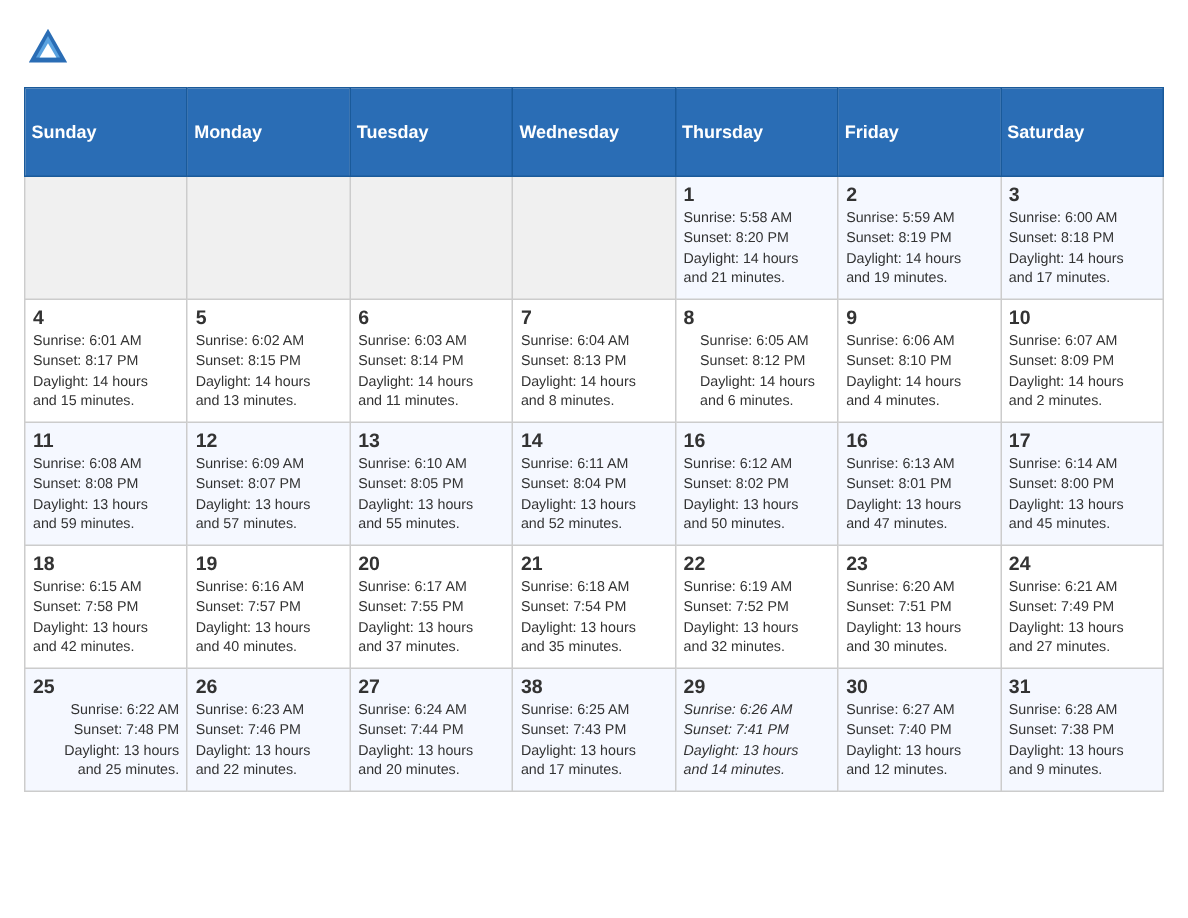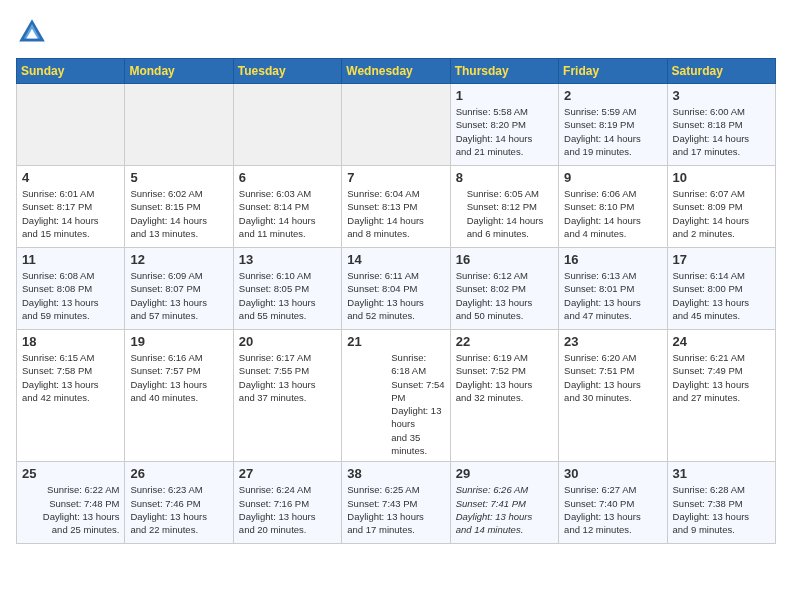--- a/index.html
+++ b/index.html
@@ -52,24 +52,24 @@
       font-size: 14px;
       color: #555;
     }
     table {
       width: 100%;
       border-collapse: collapse;
       table-layout: fixed;
     }
     thead tr th {
       background: #2a6db5;
-      color: #fde047;
+      color: #ffffff;
       font-size: 12px;
       font-weight: bold;
-      padding: 5px 4px;
+      padding: 22px 4px;
       text-align: left;
       border: 1px solid #1a5a9a;
     }
     tbody tr td {
       border: 1px solid #ccc;
       vertical-align: top;
       padding: 4px 5px;
       font-size: 10px;
       color: #333;
       min-height: 80px;
@@ -277,21 +277,21 @@
         </td>
         <td>
           <span class="day-num">20</span>
           <div class="cell-text" style="white-space: pre-line;">Sunrise: 6:17 AM
 Sunset: 7:55 PM
 Daylight: 13 hours
 and 37 minutes.</div>
         </td>
         <td>
           <span class="day-num">21</span>
-          <div class="cell-text" style="white-space: pre-line; margin-left: 44px;">Sunrise: 6:18 AM
+          <div class="cell-text" style="white-space: pre-line;">Sunrise: 6:18 AM
 Sunset: 7:54 PM
 Daylight: 13 hours
 and 35 minutes.</div>
         </td>
         <td>
           <span class="day-num">22</span>
           <div class="cell-text" style="white-space: pre-line;">Sunrise: 6:19 AM
 Sunset: 7:52 PM
 Daylight: 13 hours
 and 32 minutes.</div>
@@ -322,21 +322,21 @@
         <td>
           <span class="day-num">26</span>
           <div class="cell-text" style="white-space: pre-line;">Sunrise: 6:23 AM
 Sunset: 7:46 PM
 Daylight: 13 hours
 and 22 minutes.</div>
         </td>
         <td>
           <span class="day-num">27</span>
           <div class="cell-text" style="white-space: pre-line;">Sunrise: 6:24 AM
-Sunset: 7:16 PM
+Sunset: 7:44 PM
 Daylight: 13 hours
 and 20 minutes.</div>
         </td>
         <td>
           <span class="day-num">38</span>
           <div class="cell-text" style="white-space: pre-line;">Sunrise: 6:25 AM
 Sunset: 7:43 PM
 Daylight: 13 hours
 and 17 minutes.</div>
         </td>

